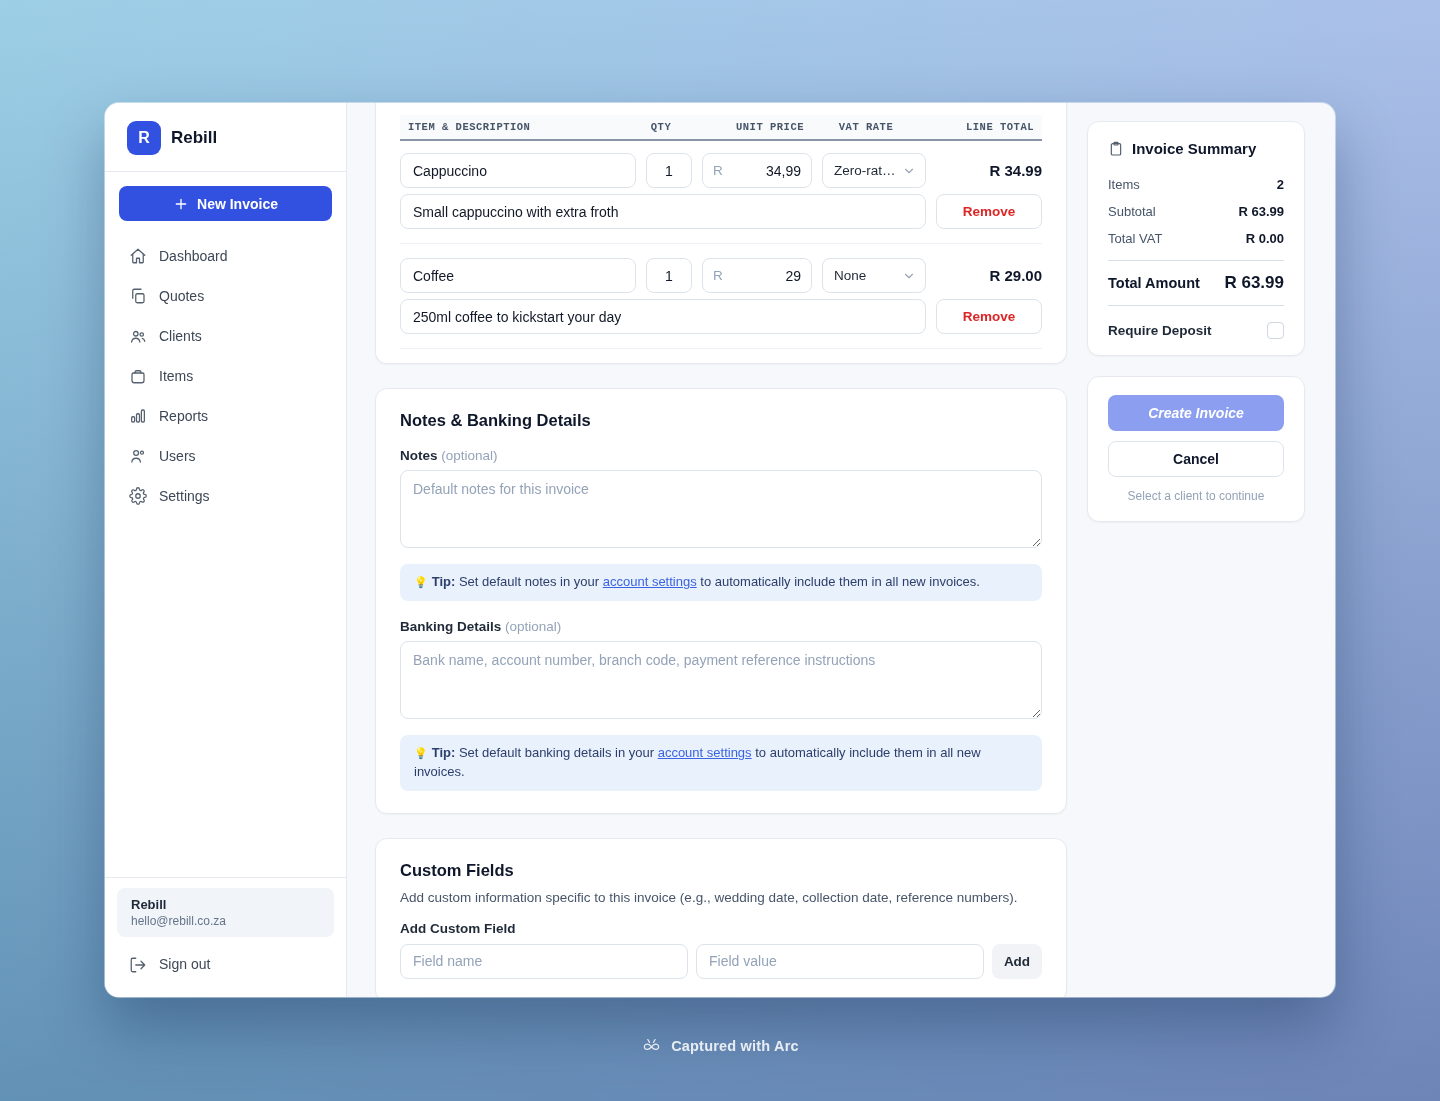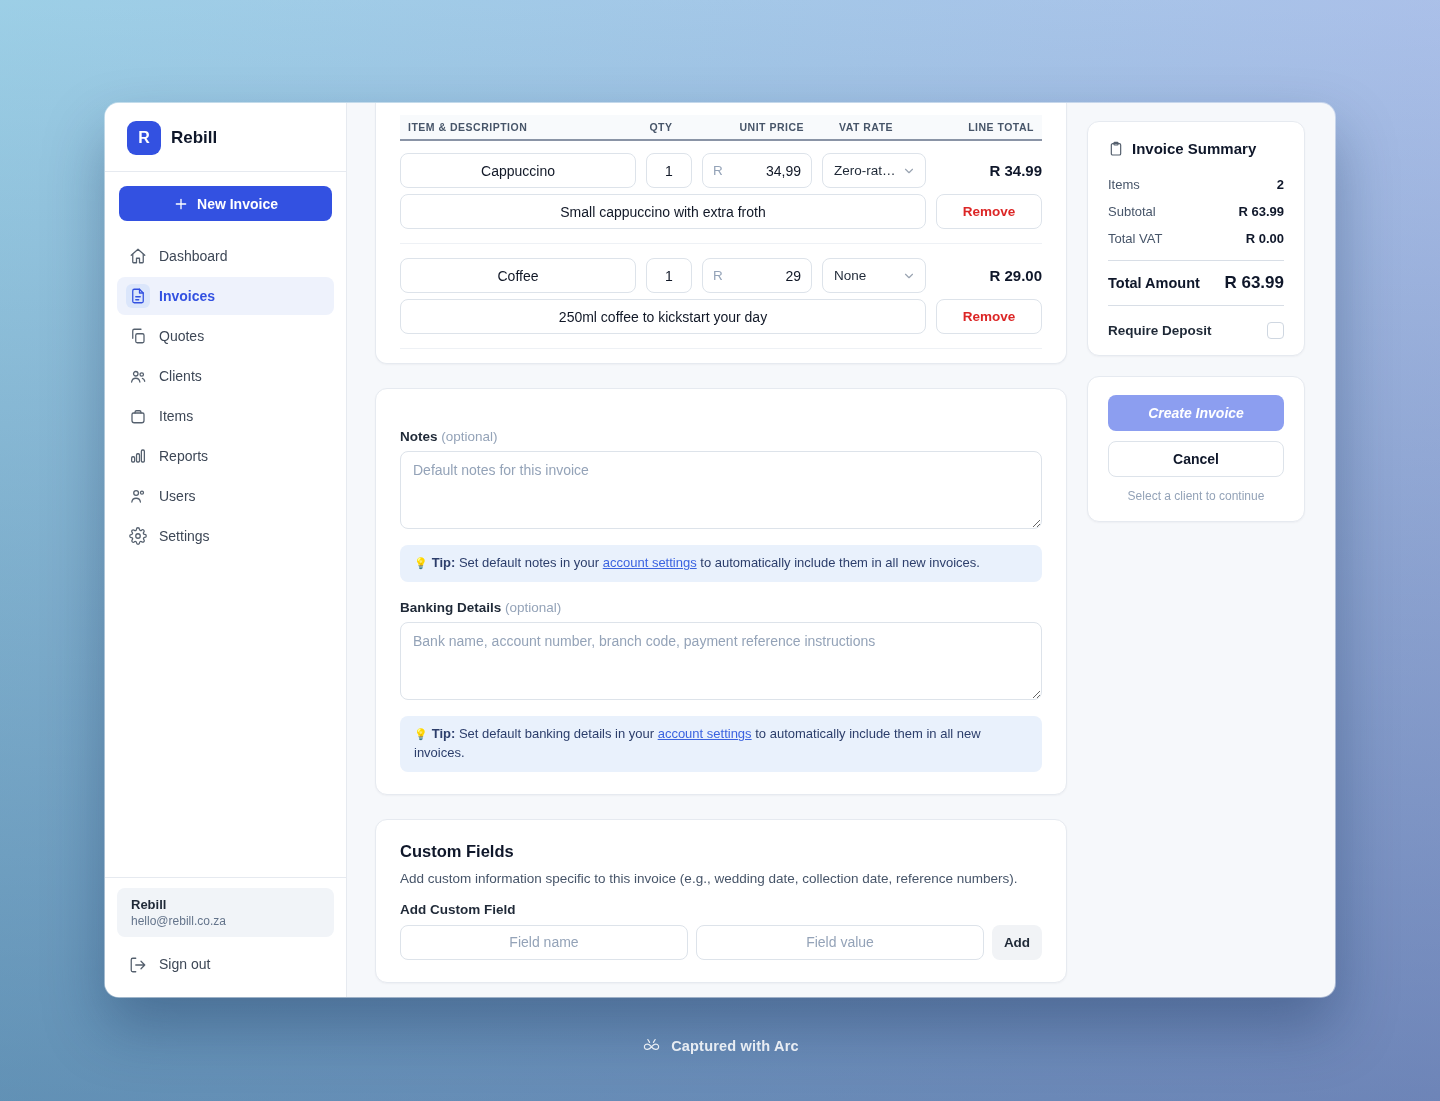--- a/index.html
+++ b/index.html
@@ -41,26 +41,26 @@
   .account-name{font-size:13px;font-weight:bold;color:#1f2937;}
   .account-email{font-size:12px;color:var(--text-gray);margin-top:2px;}
   .signout{display:flex;align-items:flex-start;gap:12px;padding:9px 12px;border-radius:8px;font-size:14px;color:#3d4756;cursor:pointer;}
   .signout .nicon{color:#55606e;display:flex;}
   
   .main{flex:1;padding:0 20px 30px 28px;overflow:hidden;display:flex;flex-direction:column;gap:24px;}
   .card{background:var(--card-bg);border:1px solid var(--border);border-radius:12px;box-shadow:0 1px 2px rgba(15,23,42,0.04);}
   .items-card{border-top:none;border-radius:0 0 12px 12px;padding:12px 24px 14px;}
   .li-grid{display:grid;grid-template-columns:1fr 46px 110px 104px 106px;gap:10px;align-items:center;}
   .li-header{background:#f8fafc;border-bottom:2px solid #8a94a6;padding:6px 8px;margin-bottom:12px;}
-  .li-header span{font-size:10.5px;font-weight:bold;letter-spacing:0.5px;color:var(--text-med);}
+  .li-header span{font-size:10.5px;font-weight:bold;letter-spacing:0.5px;color:var(--text-med);font-family:Liberation Mono, monospace;}
   .h-qty{text-align:center;} .h-price{text-align:right;} .h-vat{text-align:center;} .h-total{text-align:right;}
   .item-block{border-bottom:1px solid #eef1f5;padding-bottom:14px;margin-bottom:14px;}
   .item-block:last-child{margin-bottom:0;}
   .ctl{height:35px;border:1px solid var(--input-border);border-radius:8px;background:#fff;font-size:14px;color:#111827;font-family:inherit;}
-  input.ctl{padding:16px 12px;width:100%;text-align:center;}
+  input.ctl{padding:16px 12px;width:100%;}
   .qty-input{text-align:center;padding:0 4px;}
   .price-wrap{display:flex;align-items:center;padding:0 10px;gap:6px;}
   .price-prefix{color:var(--text-light);font-size:13.5px;}
   .price-input{border:none;flex:1;min-width:0;text-align:right;font-size:14px;font-family:inherit;color:#111827;background:transparent;}
   .select{display:flex;align-items:center;justify-content:space-between;padding:0 9px 0 11px;cursor:pointer;color:#1f2937;white-space:nowrap;overflow:hidden;}
   .select .chev{color:#9aa4b2;flex-shrink:0;}
   .select-val{overflow:hidden;text-overflow:ellipsis;font-size:13.5px;}
   .line-total{text-align:right;font-size:15px;font-weight:bold;color:var(--text-dark);}
   .desc-row{margin-top:6px;}
   .desc-input{grid-column:1 / 5;}
@@ -125,29 +125,20 @@
     </button>
     <nav class="nav">
       <div class="nav-item">
         <span class="nicon">
             <svg width="18" height="18" viewBox="0 0 24 24" fill="none" stroke="currentColor" stroke-width="1.7" stroke-linecap="round" stroke-linejoin="round">
               <path d="M3 11l9-8 9 8"></path>
               <path d="M5 9.7V20a1 1 0 001 1h4v-6h4v6h4a1 1 0 001-1V9.7"></path>
             </svg>
           </span>
         <span>Dashboard</span>
-      </div>
-      <div class="nav-item active">
-        <span class="nicon">
-            <svg width="18" height="18" viewBox="0 0 24 24" fill="none" stroke="currentColor" stroke-width="1.7" stroke-linecap="round" stroke-linejoin="round">
-              <path d="M14 3H7a2 2 0 00-2 2v14a2 2 0 002 2h10a2 2 0 002-2V8z"></path>
-              <path d="M14 3v5h5M9 13h6M9 17h4"></path>
-            </svg>
-          </span>
-        <span>Invoices</span>
       </div>
       <div class="nav-item">
         <span class="nicon">
             <svg width="18" height="18" viewBox="0 0 24 24" fill="none" stroke="currentColor" stroke-width="1.7" stroke-linecap="round" stroke-linejoin="round">
               <rect x="9" y="9" width="11" height="12" rx="2"></rect>
               <path d="M5 15V5a2 2 0 012-2h9"></path>
             </svg>
           </span>
         <span>Quotes</span>
       </div>
@@ -272,20 +263,21 @@
           <div class="line-total">R 29.00</div>
         </div>
         <div class="li-grid desc-row">
           <input class="ctl desc-input" type="text" value="250ml coffee to kickstart your day" style="">
           <button class="remove-btn">Remove</button>
         </div>
       </div>
     </section>
 
     <section class="card pad-card">
+      <h2 class="section-title">Notes &amp; Banking Details</h2>
 
       <div class="field-label">
         <span>Notes</span>
         <span class="opt">(optional)</span>
       </div>
       <textarea placeholder="Default notes for this invoice" style=""></textarea>
       <div class="tip"><span class="bulb">💡</span><b>Tip:</b><span> Set default notes in your </span><a>account settings</a><span> to automatically include them in all new invoices.</span></div>
 
       <div class="field-label">
         <span>Banking Details</span>

